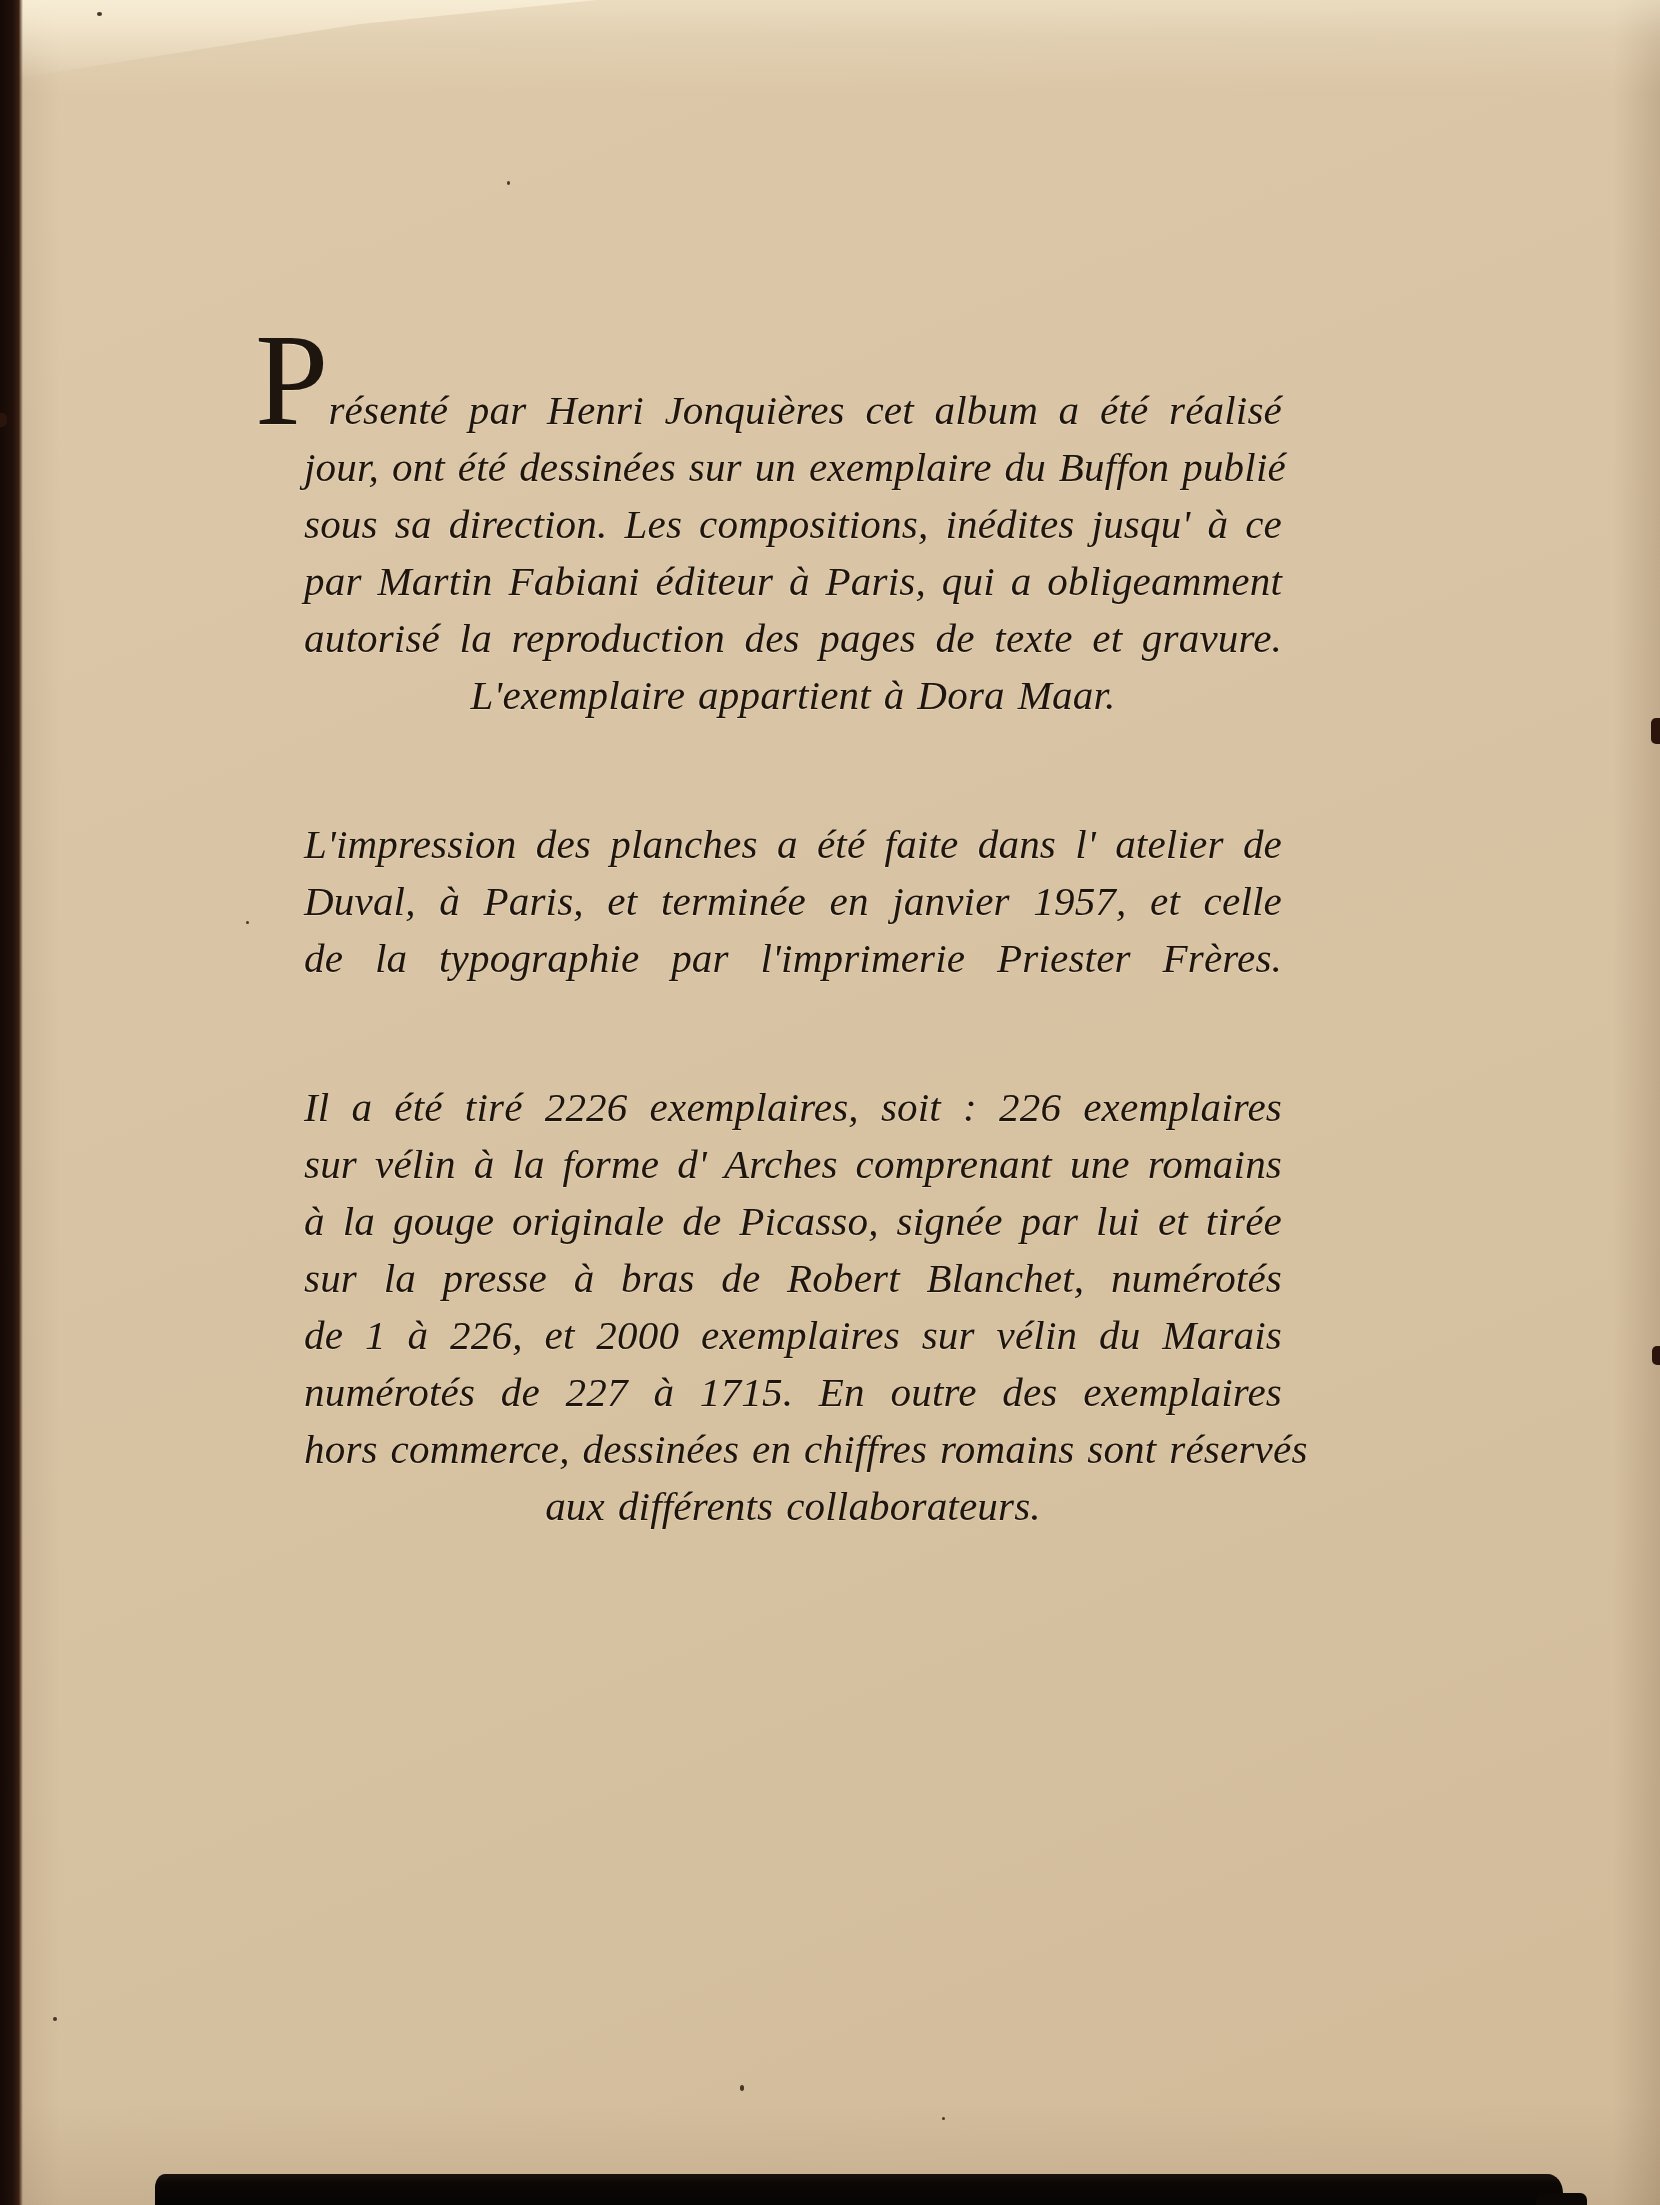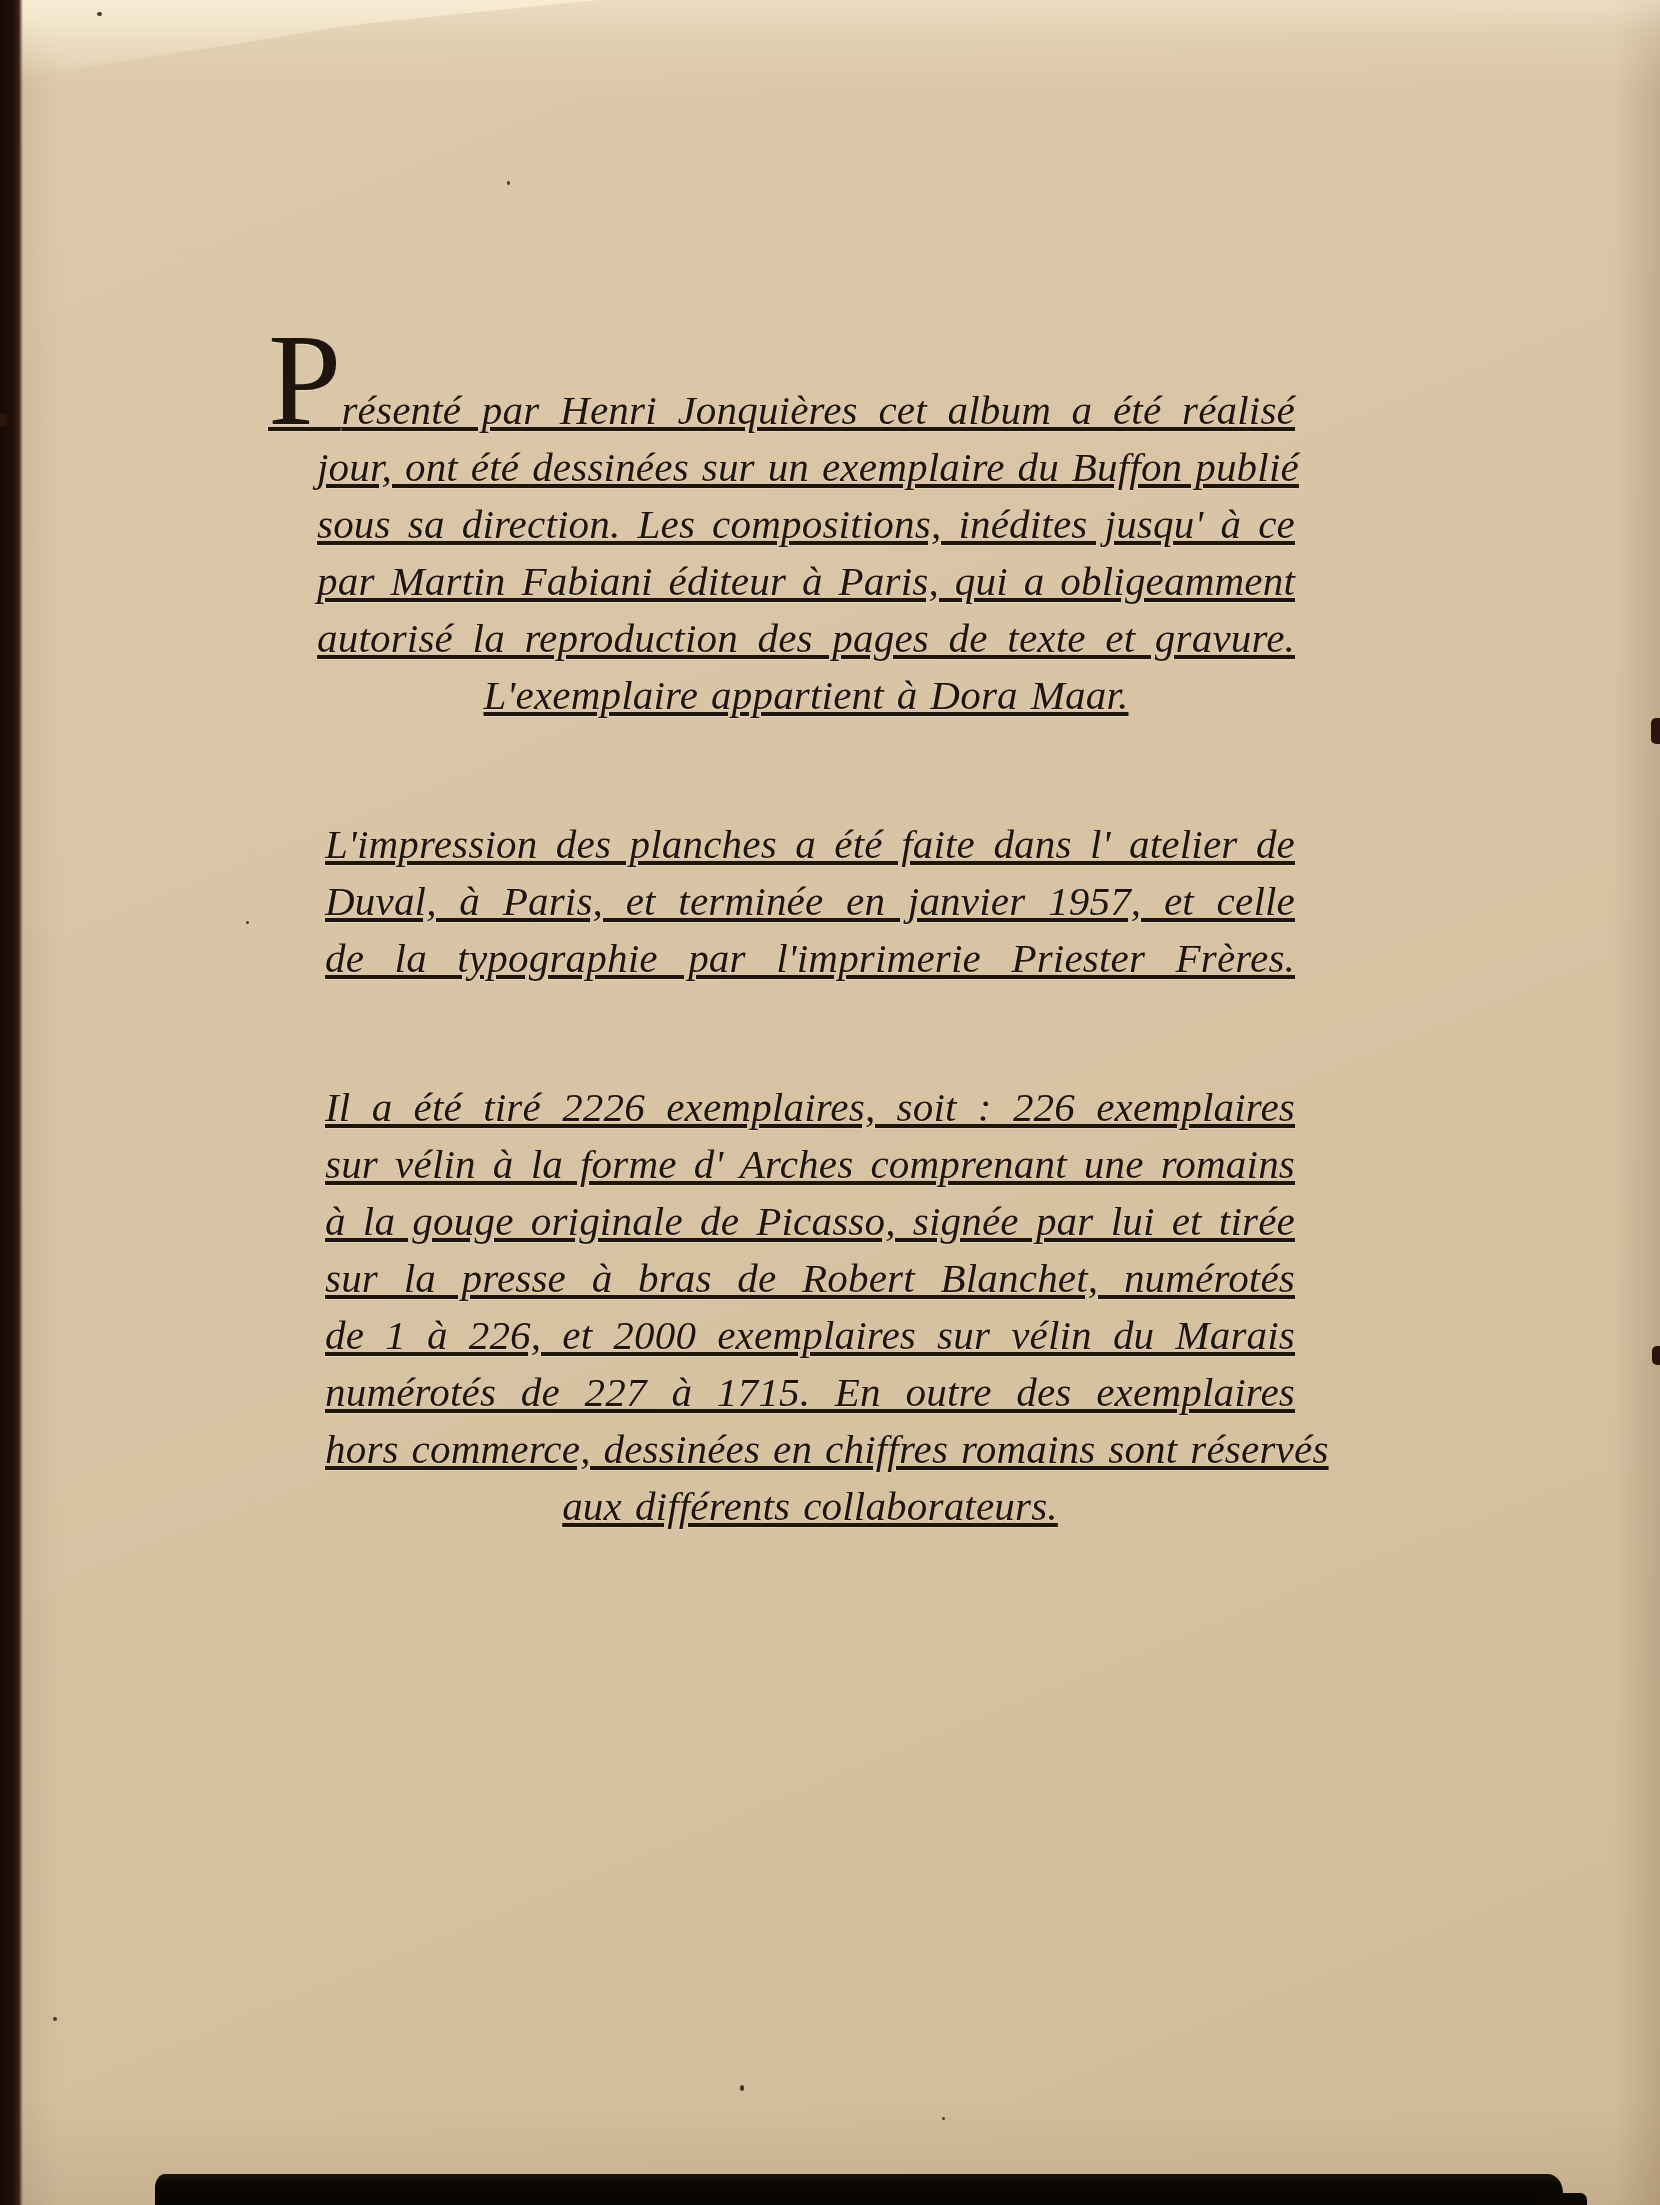--- a/index.html
+++ b/index.html
@@ -70,34 +70,33 @@
   }
   .speck.s1 { left: 97px;  top: 12px;   width: 5.1px; height: 4.3px; }
   .speck.s2 { left: 507px;  top: 181px;  width: 3.4px; height: 4.3px; }
   .speck.s3 { left: 53px;   top: 2017px; width: 4.3px; height: 4.3px; }
   .speck.s4 { left: 740px;  top: 2085px; width: 4.3px; height: 6px; }
   .speck.s5 { left: 246px;  top: 921px; width: 3.4px; height: 3.4px; }
   .speck.s6 { left: 942px; top: 2117px; width: 3.4px; height: 3.4px; }
 
   .text-block {
     position: absolute;
-    left: 317px;
+    left: 304px;
     top: 380px;
     width: 978px;
     font-style: italic;
     font-size: 41px;
     line-height: 57px;
     letter-spacing: 0.2px;
     word-spacing: 0.06em;
     color: #1d150e;
     text-shadow: -0.9px 0.9px 0 rgba(246,235,212,0.45);
-    text-decoration: underline;
   }
 
-  .para + .para { margin-top: 92px; margin-left: 8px; }
+  .para + .para { margin-top: 92px; }
 
   .line { white-space: nowrap; }
   .line.j { text-align: justify; text-align-last: justify; }
   .line.c { text-align: center;  text-align-last: center; }
 
   .initial {
     font-style: normal;
     font-size: 132px;
     line-height: 0;
     margin-left: -49px;

